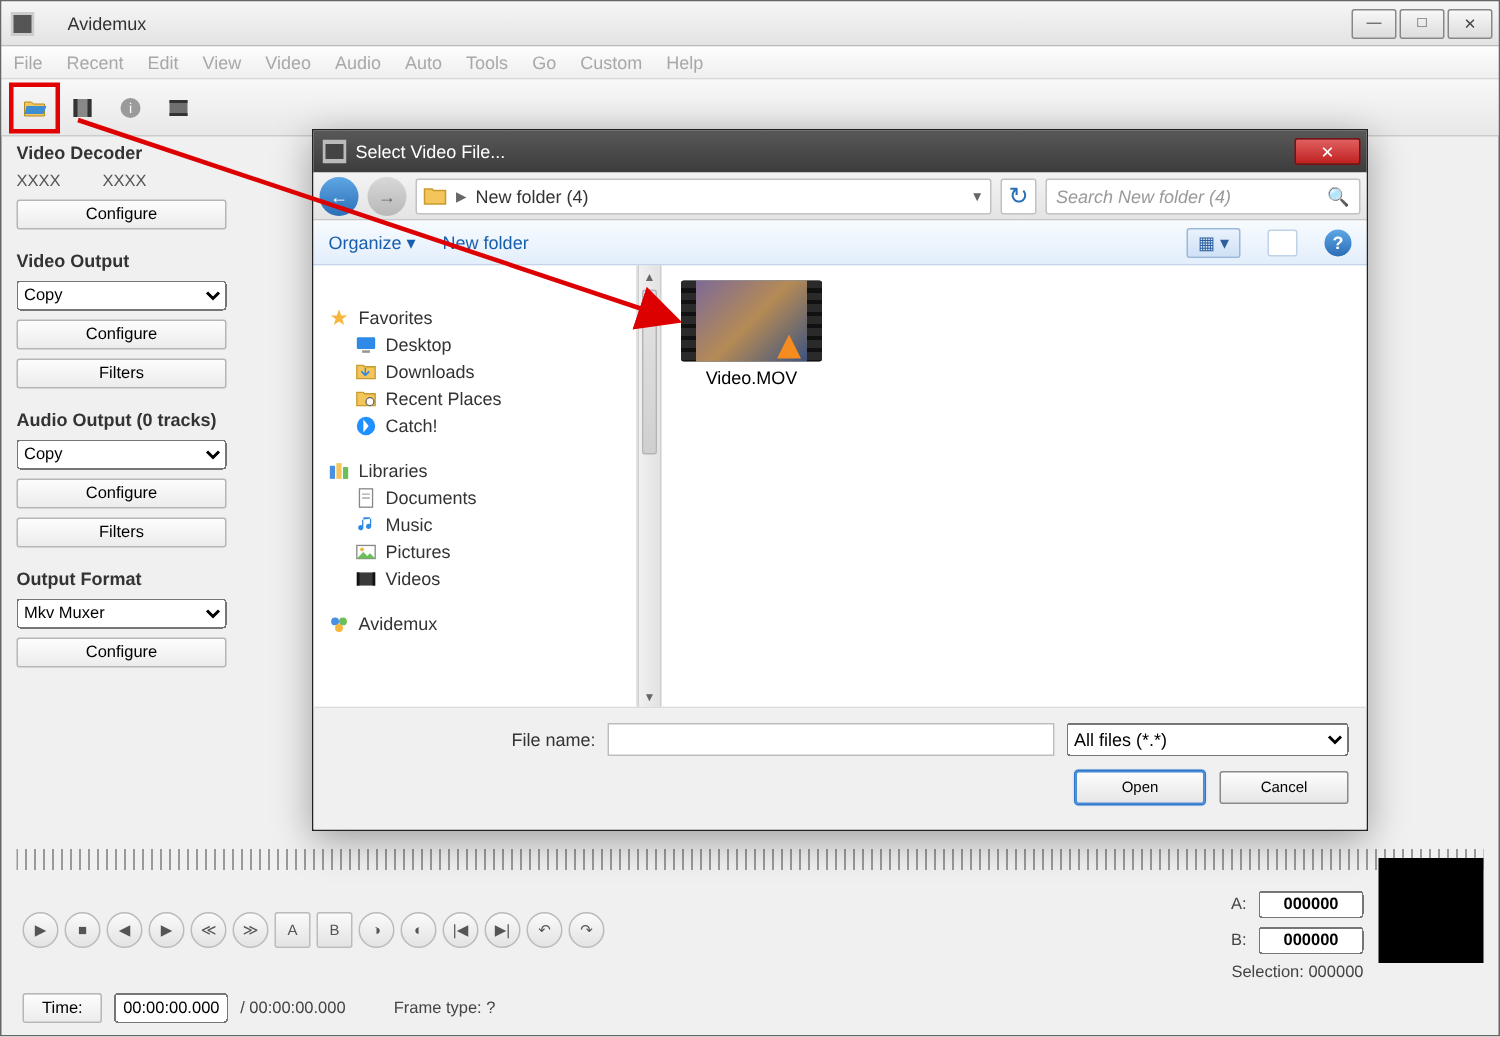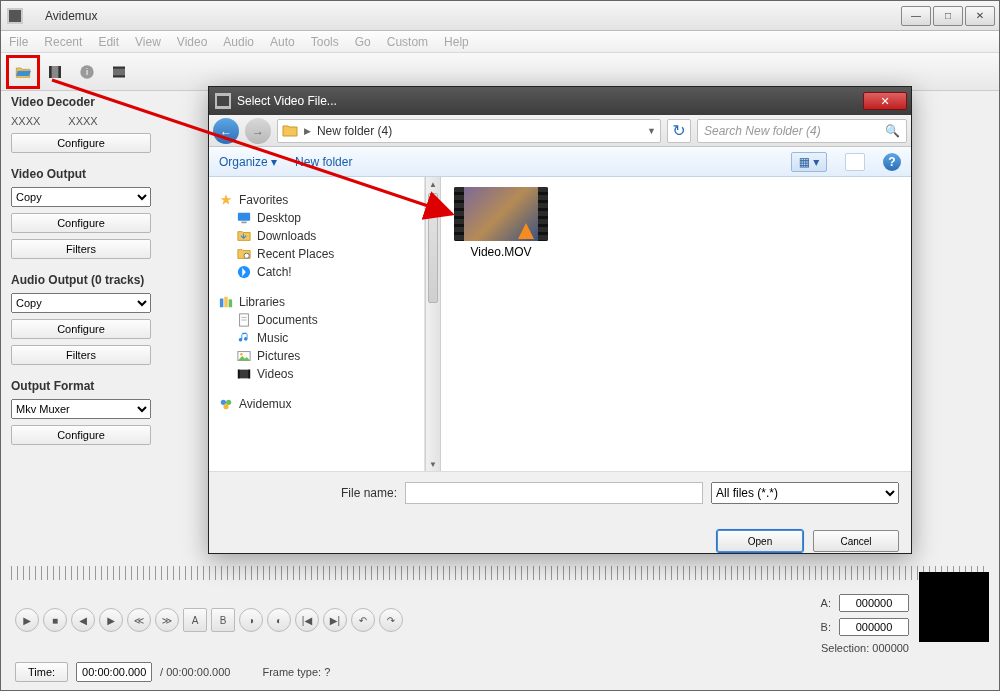--- a/index.html
+++ b/index.html
@@ -35,21 +35,21 @@
 .controls { position:absolute; left: 14px; bottom: 58px; display:flex; gap:4px; }
 .ctrlbtn { width:24px; height:24px; border-radius:50%; background:linear-gradient(#fafafa,#e3e3e3); border:1px solid #bbb; display:flex; align-items:center; justify-content:center; font-size:10px; color:#555; }
 .ctrlbtn.sq { border-radius:2px; }
 
 .bottomrow { position:absolute; left:14px; bottom:8px; display:flex; align-items:center; gap:8px; font-size:11px; color:#444; }
 .bottomrow button { height:20px; background:linear-gradient(#fdfdfd,#ececec); border:1px solid #b6b6b6; border-radius:2px; font-size:11px; padding:0 12px; }
 .bottomrow input { width:76px; height:20px; font-size:11px; padding:0 4px; text-align:center; }
 
 .rightvals { position:absolute; right:90px; bottom:36px; display:flex; flex-direction:column; gap:6px; font-size:11px; color:#444; align-items:flex-end; }
 .rightvals .r { display:flex; gap:8px; align-items:center; }
-.rightvals input { width:70px; height:18px; text-align:center; font-size:11px; }
+.rightvals input { width:70px; height:18px; text-align:center; font-size:11px;font-weight:bold; }
 
 .blackbox { position:absolute; right:10px; bottom:48px; width:70px; height:70px; background:#000; }
 
 
 .dialog { position:absolute; left:208px; top:86px; width:704px; height:468px; border:1px solid #222; background:#f4f4f4; box-shadow:0 6px 24px rgba(0,0,0,0.35); z-index:50; }
 .dlg-title { height:28px; background:linear-gradient(#585858,#3c3c3c); display:flex; align-items:center; color:#fff; font-size:12px; }
 .dlg-title .icon { width:16px; height:16px; margin:0 6px; }
 .dlg-close { width:44px; height:18px; background:linear-gradient(#e06060,#c02020); border:1px solid #7a1010; border-radius:2px; margin-right:4px; display:flex; align-items:center; justify-content:center; color:#fff; font-size:11px; }
 .dlg-nav { height:32px; background:linear-gradient(#f3f3f3,#e4e4e4); border-bottom:1px solid #c6c6c6; display:flex; align-items:center; padding:0 4px; gap:6px; }
 .navcircle { width:26px; height:26px; border-radius:50%; background:linear-gradient(#5ea6e4,#2b6fb8); display:flex; align-items:center; justify-content:center; color:#fff; font-size:12px; }
@@ -63,35 +63,35 @@
 .dlg-toolbar { height:30px; background:linear-gradient(#f7fbff,#e3eefb); border-bottom:1px solid #c4d4e8; display:flex; align-items:center; padding:0 10px; gap:18px; font-size:12px; }
 .dlg-toolbar .org { color:#175fad; }
 .dlg-toolbar .nf { color:#175fad; }
 .dlg-toolbar .spacer { flex:1; }
 .dlg-toolbar .viewbtn { width:36px; height:20px; background:linear-gradient(#eaf2fc,#cfe1f6); border:1px solid #9ab8d9; border-radius:2px; display:flex; align-items:center; justify-content:center; color:#2b5f9e; }
 .dlg-toolbar .sqbtn { width:20px; height:18px; border:1px solid #bed2e8; background:#fff; border-radius:2px; }
 .dlg-toolbar .helpbtn { width:18px; height:18px; border-radius:50%; background:linear-gradient(#5ea6e4,#2b6fb8); color:#fff; display:flex; align-items:center; justify-content:center; font-size:12px; font-weight:bold; }
 
 .dlg-body { flex:1; display:flex; height:calc(100% - 28px - 32px - 30px - 82px); }
 .navpane { width:216px; background:#fff; border-right:1px solid #e2e2e2; padding:8px 10px; font-size:12px; overflow:hidden; }
-.navpane .group-hdr { display:flex; align-items:center; gap:6px; margin:8px 0 4px; font-size:12px; color:#333; }
+.navpane .group-hdr { display:flex; align-items:center; gap:6px; margin:20px 0 4px; font-size:12px; color:#333; }
 .navpane .item { display:flex; align-items:center; gap:6px; margin:4px 0 4px 18px; color:#333; }
 .vscroll { width:16px; background:linear-gradient(90deg,#f0f0f0,#e2e2e2); border-left:1px solid #cfcfcf; border-right:1px solid #cfcfcf; position:relative; }
 .vscroll .thumb { position:absolute; left:2px; right:2px; top:16px; height:110px; background:linear-gradient(#e4e4e4,#cfcfcf); border:1px solid #b4b4b4; border-radius:2px; }
 .vscroll .arrow { position:absolute; left:0; right:0; height:14px; display:flex; align-items:center; justify-content:center; font-size:8px; color:#666; }
 .vscroll .arrow.top { top:0; } .vscroll .arrow.bot { bottom:0; }
 .filepane { flex:1; background:#fff; padding:10px; }
 .fileitem { width:100px; text-align:center; font-size:12px; }
 .thumbmov { width:94px; height:54px; background:#222; margin:0 auto 4px; position:relative; overflow:hidden; border-radius:2px; }
 .thumbmov::before, .thumbmov::after { content:""; position:absolute; top:0; bottom:0; width:10px; background:repeating-linear-gradient(#2a2a2a 0,#2a2a2a 5px,#111 5px,#111 8px); }
 .thumbmov::before { left:0; } .thumbmov::after { right:0; }
 .thumbmov .img { position:absolute; left:10px; right:10px; top:0; bottom:0; background:linear-gradient(135deg,#7d6a97,#b58b55,#3e537f); }
 .thumbmov .cone { position:absolute; right:14px; bottom:2px; width:0; height:0; border-left:8px solid transparent; border-right:8px solid transparent; border-bottom:16px solid #f68b1f; }
 
-.dlg-bottom { height:82px; background:#f0f0f0; border-top:1px solid #dcdcdc; padding:10px 12px 8px; display:flex; flex-direction:column; gap:26px; }
+.dlg-bottom { height:82px; background:#f0f0f0; border-top:1px solid #dcdcdc; padding:10px 12px 8px; display:flex; flex-direction:column; gap:10px; }
 .fnrow { display:flex; align-items:center; gap:8px; }
 .fnrow .lbl { font-size:12px; color:#333; margin-left:120px; white-space:nowrap; }
 .fnrow input { flex:1; height:22px; border:1px solid #bdbdbd; font-size:12px; padding:0 4px; }
 .fnrow select { width:188px; height:22px; font-size:12px; }
 .btnrow { display:flex; justify-content:flex-end; gap:10px; }
 .btnrow button { width:86px; height:22px; font-size:10px; border:1px solid #8a8a8a; background:linear-gradient(#fdfdfd,#e6e6e6); border-radius:2px; }
 .btnrow button.primary { border:1px solid #4a8bd4; outline:1px solid #2e78cc; box-shadow:0 0 2px #5aa1e6; }
 
 
 .arrow-svg { position:absolute; left:0; top:0; z-index:100; pointer-events:none; }

